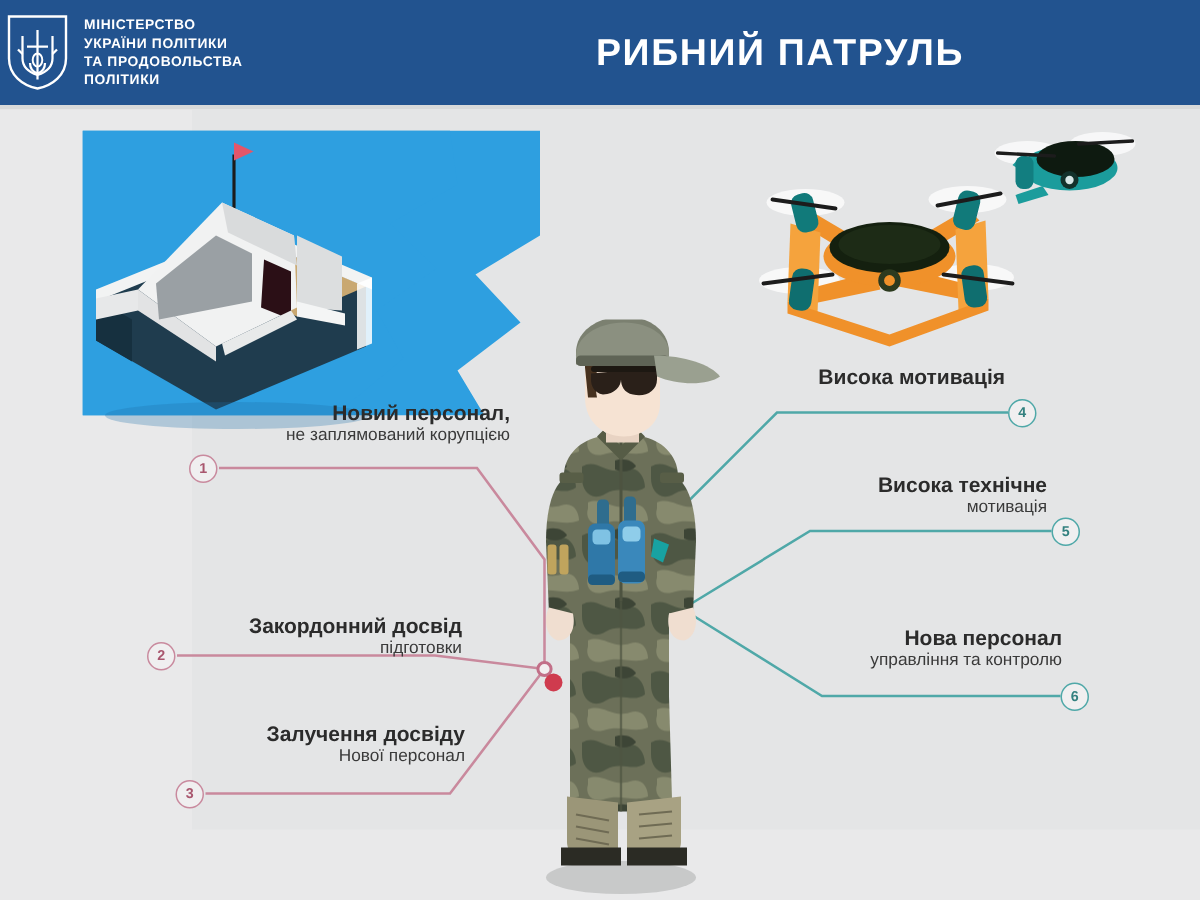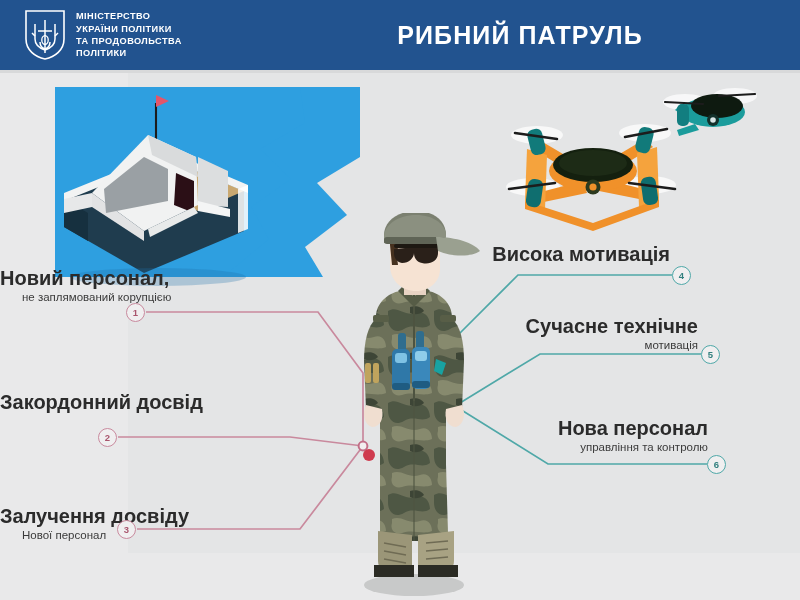--- a/index.html
+++ b/index.html
@@ -12,21 +12,21 @@
   }
 
   
   .header {
     position:absolute; left:0; top:0; width:800px; height:70px;
     background:#22538f;
     display:flex; align-items:center;
   }
   .header-left {
     display:flex; align-items:center; gap:10px;
-    padding-left:24px; width:300px;
+    padding-left:4px; width:300px;
   }
   .crest { width:42px; height:52px; flex:0 0 auto; }
   .ministry-lines {
     display:flex; flex-direction:column; justify-content:center;
     gap:2px;
   }
   .ministry-lines span {
     color:#ffffff; font-size:9.2px; font-weight:bold;
     letter-spacing:0.45px; line-height:1.12; white-space:nowrap;
   }
@@ -60,34 +60,34 @@
   .drone-big   { position:absolute; left:505px; top:32px; width:175px; height:130px; }
   .drone-small { position:absolute; left:655px; top:5px;  width:110px; height:72px; }
   .officer{ position:absolute; left:340px; top:140px; width:150px; height:385px; }
 
   
   .connectors { position:absolute; left:0; top:0; width:800px; height:527px; }
 
   
   .label { position:absolute; }
   .label .lab-title {
-    font-size:20px; font-weight:bold; color:#2b2b2b; line-height:1.15;
+    font-size:14px; font-weight:bold; color:#2b2b2b; line-height:1.15;
     white-space:nowrap;
   }
   .label .lab-sub {
     font-size:11.5px; color:#3a3a3a; line-height:1.2; white-space:nowrap;
     margin-top:1px;
     margin-left:22px;
   }
-  .label.left  { }
+  .label.left  { text-align:right; }
   .label.right { text-align:right; }
 
   .lab1 { left:0px;   top:194px; width:340px; }
-  .lab2 { left:0px;   top:318px; width:308px; }
-  .lab3 { left:0px;   top:432px; width:310px; }
+  .lab2 { left:0px;   top:336px; width:308px; }
+  .lab3 { left:0px;   top:408px; width:310px; }
 
   .lab4 { left:400px; top:170px; width:270px; }
   .lab5 { left:420px; top:242px; width:278px; }
   .lab6 { left:430px; top:344px; width:278px; }
 
   
   .badge {
     position:absolute; width:19px; height:19px; border-radius:50%;
     background:#f0eff0; display:flex; align-items:center; justify-content:center;
     font-size:9.5px; font-weight:bold;
@@ -320,31 +320,32 @@
     <rect x="44" y="24" width="62" height="7" rx="3" fill="#5f6456"></rect>
     <path d="M96 24 C116 24 134 30 140 38 C132 44 112 44 98 38 Z" fill="#9aa090"></path>
   </svg>
 
   <div class="label left lab1">
     <div class="lab-title">Новий персонал,</div>
     <div class="lab-sub">не заплямований корупцією</div>
   </div>
   <div class="label left lab2">
     <div class="lab-title">Закордонний досвід</div>
+    <div class="lab-sub">підготовки</div>
   </div>
   <div class="label left lab3">
     <div class="lab-title">Залучення досвіду</div>
     <div class="lab-sub">Нової персонал</div>
   </div>
   <div class="label right lab4">
     <div class="lab-title">Висока мотивація</div>
     <div class="lab-sub"></div>
   </div>
   <div class="label right lab5">
-    <div class="lab-title">Сучасне технічне</div>
+    <div class="lab-title">Висока технічне</div>
     <div class="lab-sub">мотивація</div>
   </div>
   <div class="label right lab6">
     <div class="lab-title">Нова персонал</div>
     <div class="lab-sub">управління та контролю</div>
   </div>
 
   <div class="badge pink b1">1</div>
   <div class="badge pink b2">2</div>
   <div class="badge pink b3">3</div>

